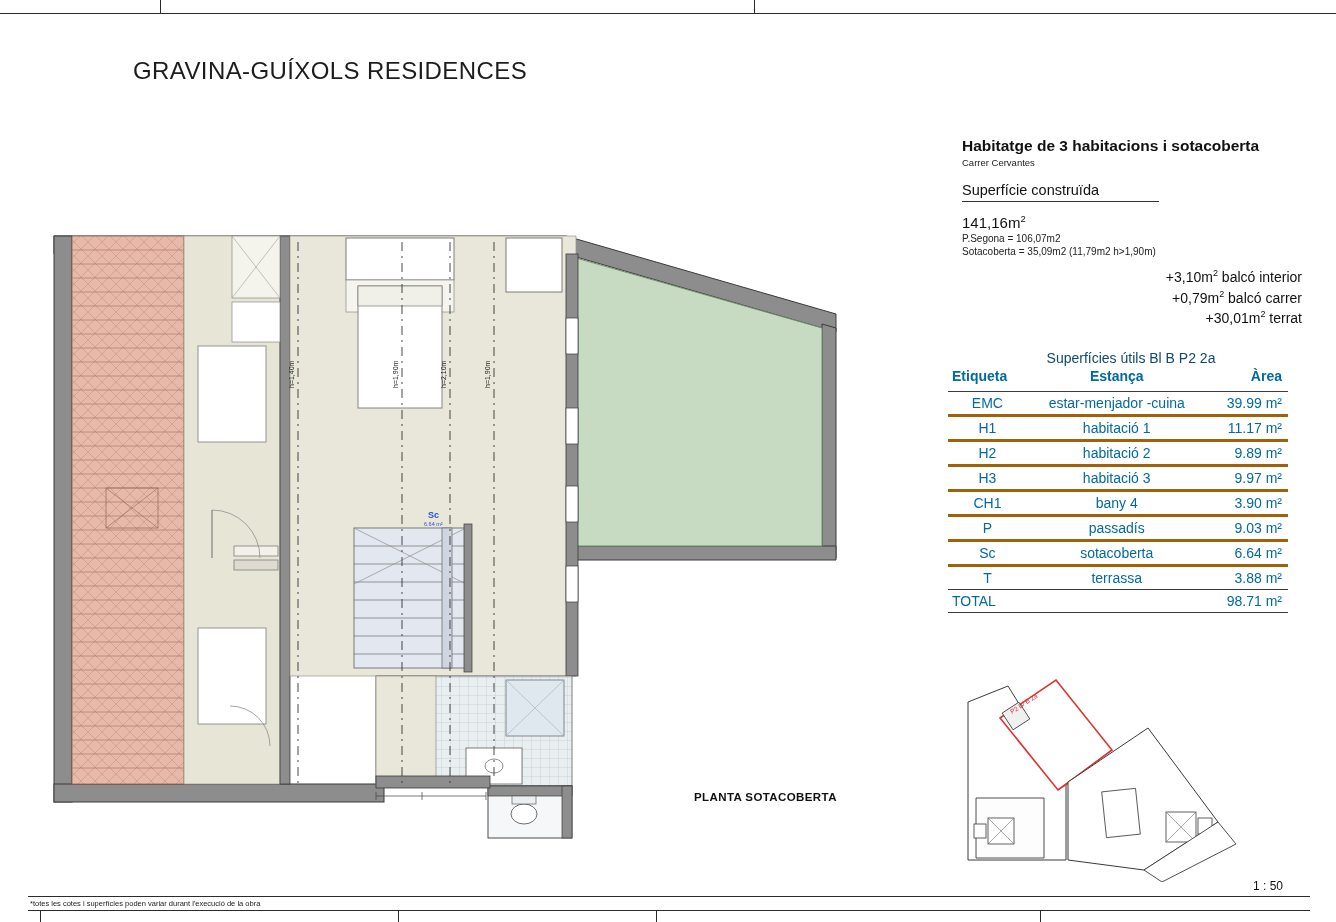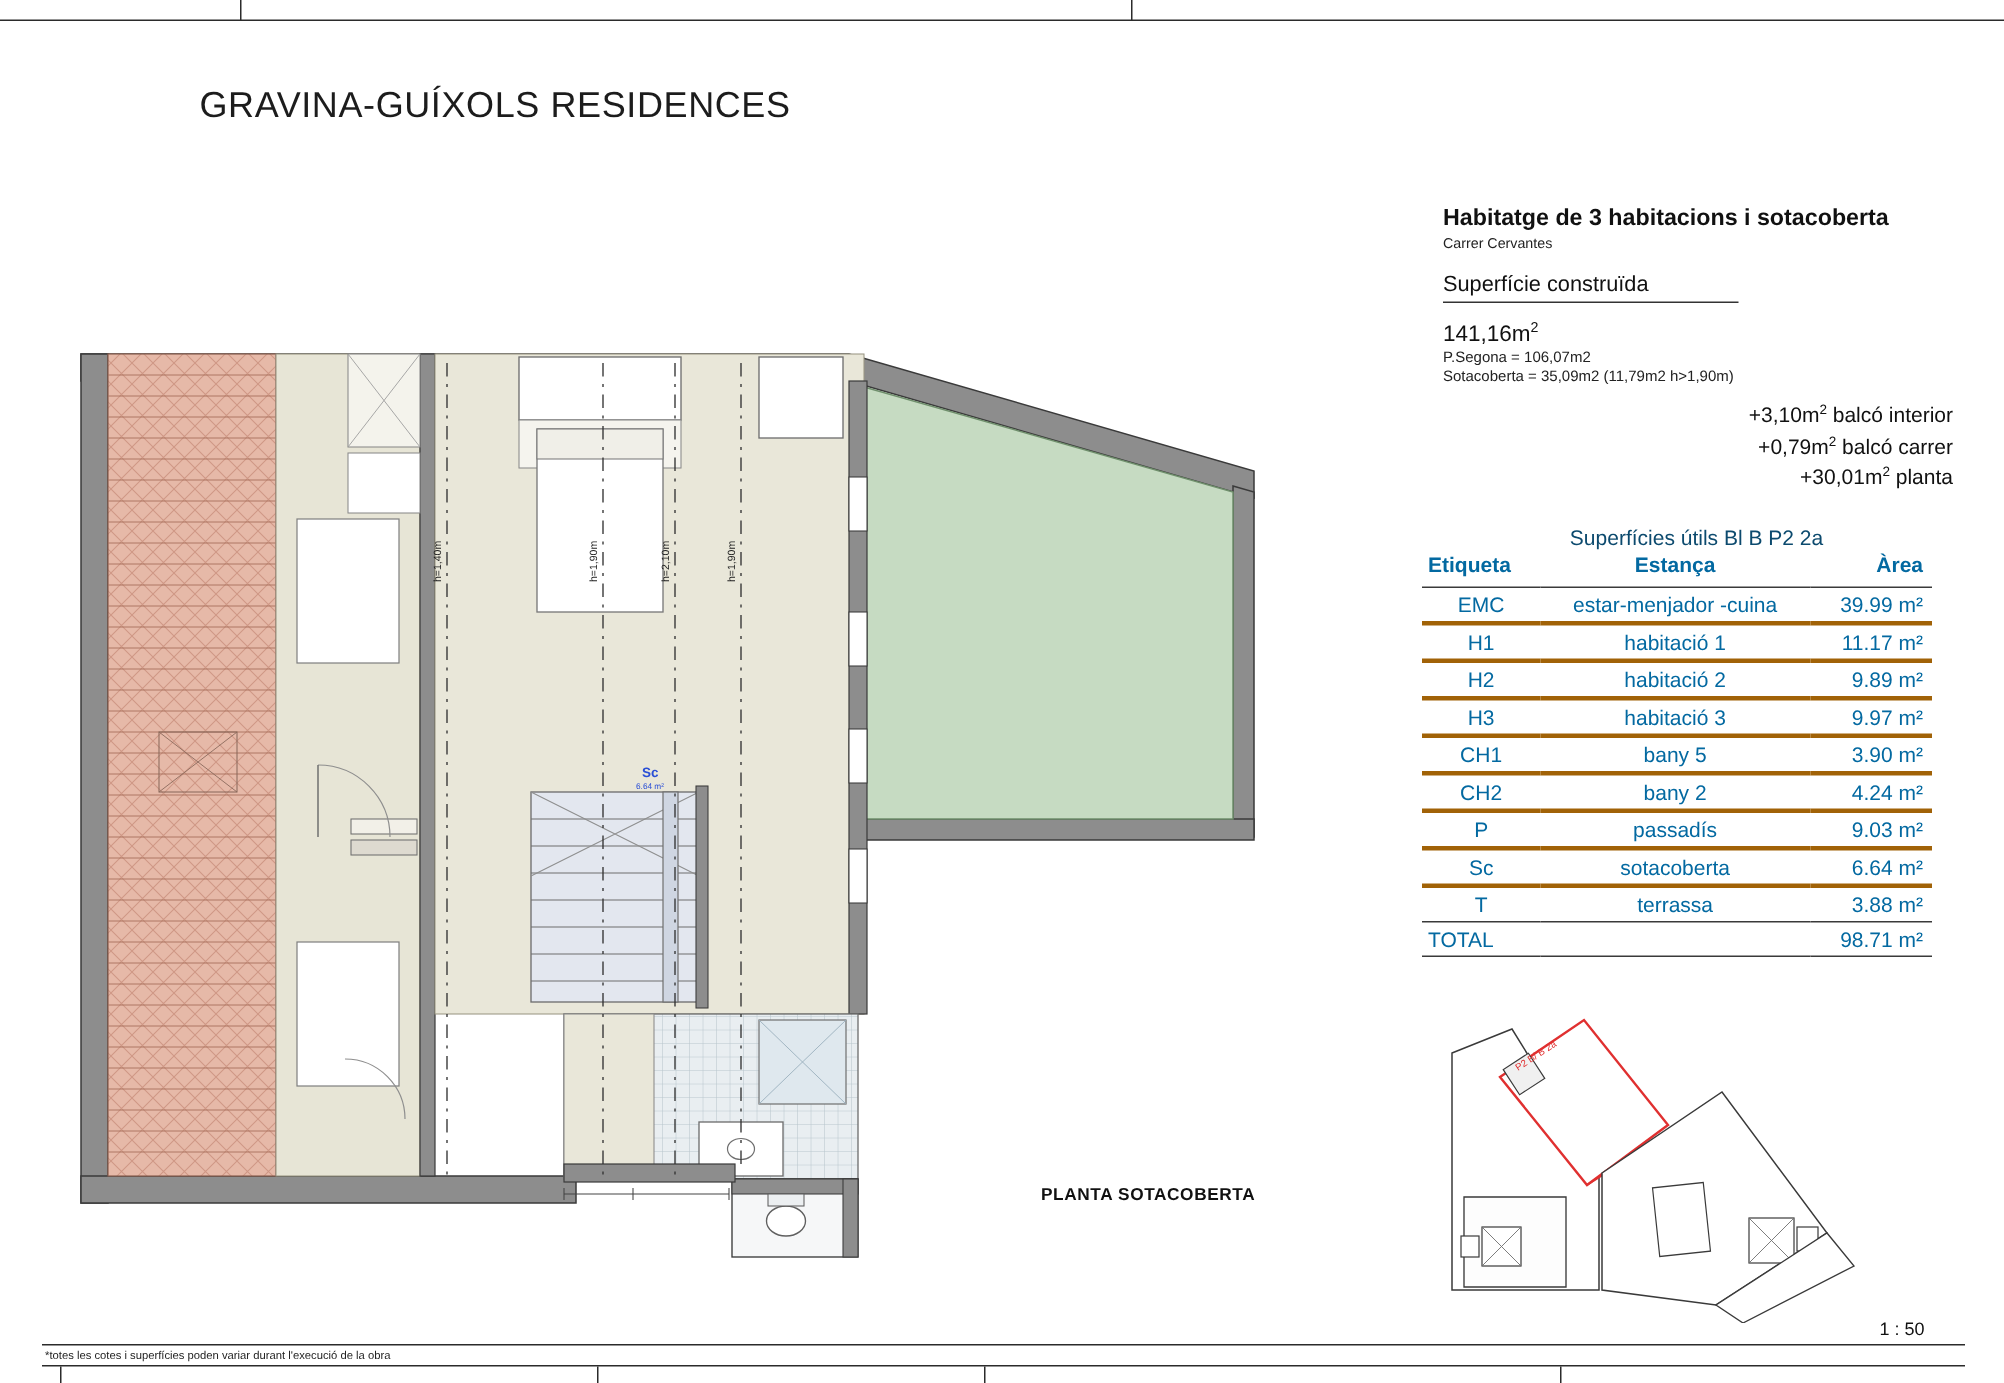--- a/index.html
+++ b/index.html
@@ -233,21 +233,21 @@
   <div class="surf-sub">Sotacoberta = 35,09m2 (11,79m2 h&gt;1,90m)</div>
 
   <div class="surf-list">
     <div>
       <span>+3,10m</span><sup>2</sup><span> balcó interior</span>
     </div>
     <div>
       <span>+0,79m</span><sup>2</sup><span> balcó carrer</span>
     </div>
     <div>
-      <span>+30,01m</span><sup>2</sup><span> planta</span>
+      <span>+30,01m</span><sup>2</sup><span> terrat</span>
     </div>
   </div>
 </div>
 
 <div class="table-title">Superfícies útils Bl B P2 2a</div>
 
 <table class="area-table">
   <thead>
     <tr>
       <th class="c-label">Etiqueta</th>
@@ -271,27 +271,22 @@
       <td>habitació 2</td>
       <td class="c-area">9.89 m²</td>
     </tr>
     <tr>
       <td class="c-label">H3</td>
       <td>habitació 3</td>
       <td class="c-area">9.97 m²</td>
     </tr>
     <tr>
       <td class="c-label">CH1</td>
-      <td>bany 5</td>
+      <td>bany 4</td>
       <td class="c-area">3.90 m²</td>
-    </tr>
-    <tr>
-      <td class="c-label">CH2</td>
-      <td>bany 2</td>
-      <td class="c-area">4.24 m²</td>
     </tr>
     <tr>
       <td class="c-label">P</td>
       <td>passadís</td>
       <td class="c-area">9.03 m²</td>
     </tr>
     <tr>
       <td class="c-label">Sc</td>
       <td>sotacoberta</td>
       <td class="c-area">6.64 m²</td>

